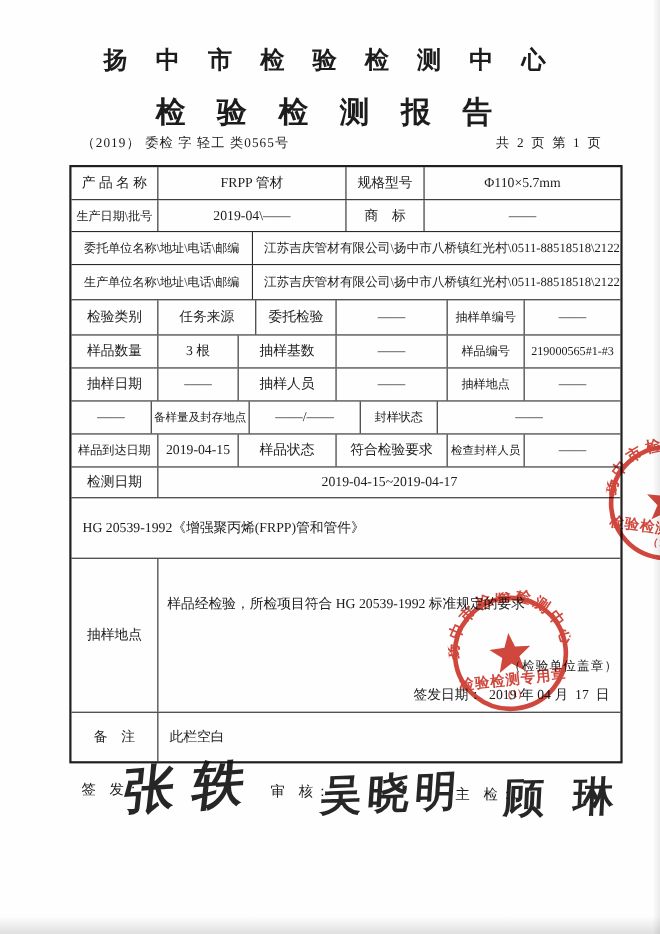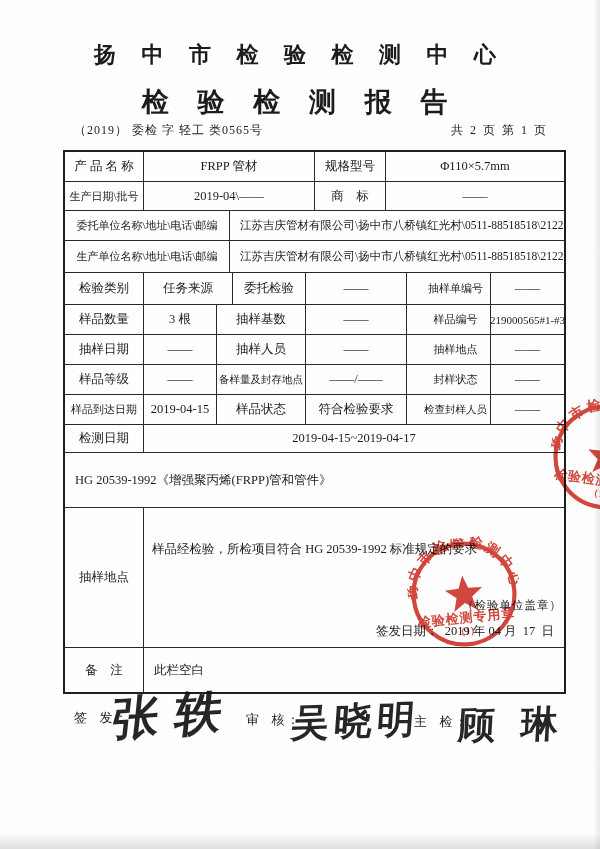--- a/index.html
+++ b/index.html
@@ -25,21 +25,21 @@
     border:2px solid #1f1f1f; background:transparent; }
   .trow { display:flex; border-bottom:1px solid #2a2a2a; }
   .trow:last-child { border-bottom:none; }
   .c { border-right:1px solid #2a2a2a; display:flex; align-items:center; justify-content:center;
        font-size:12.5px; padding:0 4px; white-space:pre; overflow:hidden; }
   .c:last-child { border-right:none; }
   .c.left { justify-content:flex-start; padding-left:10px; }
   .fs11 { font-size:11px; } .fs105 { font-size:10.5px; } .fs115 { font-size:11.5px; }
   .wA1{width:79px;} .wA2{width:171px;} .wA3{width:71px;} .wA4{flex:1;}
   .wB1{width:165px;} .wB2{flex:1;}
-  .wC1{width:79px;} .wC2{width:73px;} .wC3{width:89px;} .wC4{width:101px;} .wC5{width:70px;margin-left:14px;} .wC6{flex:1;}
+  .wC1{width:79px;} .wC2{width:73px;} .wC3{width:89px;} .wC4{width:101px;} .wC5{width:70px;} .wC6{flex:1;}
   .wD1{width:79px;} .wD2{flex:1;text-align:right;}
 
   .conclusion-cell { position:relative; display:block; }
   .conclusion-text { position:absolute; top:33px; left:8px; font-size:12.5px; white-space:pre; }
   .seal-note { position:absolute; top:90px; right:2px; font-size:11.5px; letter-spacing:1px; white-space:pre; }
   .sign-date-line { position:absolute; bottom:7px; right:10px; font-size:12.5px; white-space:pre; }
 
   .sig-label { position:absolute; font-size:13px; white-space:pre; letter-spacing:2px; }
   .sig-name  { position:absolute; font-weight:bold; color:#141414; opacity:.92; white-space:pre;
                font-family:"DejaVu Serif","Liberation Serif",serif; }
@@ -109,21 +109,20 @@
     <div class="trow" style="height:30px">
       <div class="c wC1">抽样日期</div>
       <div class="c wC2">——</div>
       <div class="c wC3">抽样人员</div>
       <div class="c wC4">——</div>
       <div class="c wC5 fs11">抽样地点</div>
       <div class="c wC6">——</div>
     </div>
 
     <div class="trow" style="height:30px">
-      <div class="c wC1">样品等级</div>
       <div class="c wC2">——</div>
       <div class="c wC3 fs105">备样量及封存地点</div>
       <div class="c wC4">——/——</div>
       <div class="c wC5 fs11">封样状态</div>
       <div class="c wC6">——</div>
     </div>
 
     <div class="trow" style="height:30px">
       <div class="c wC1 fs11">样品到达日期</div>
       <div class="c wC2">2019-04-15</div>

